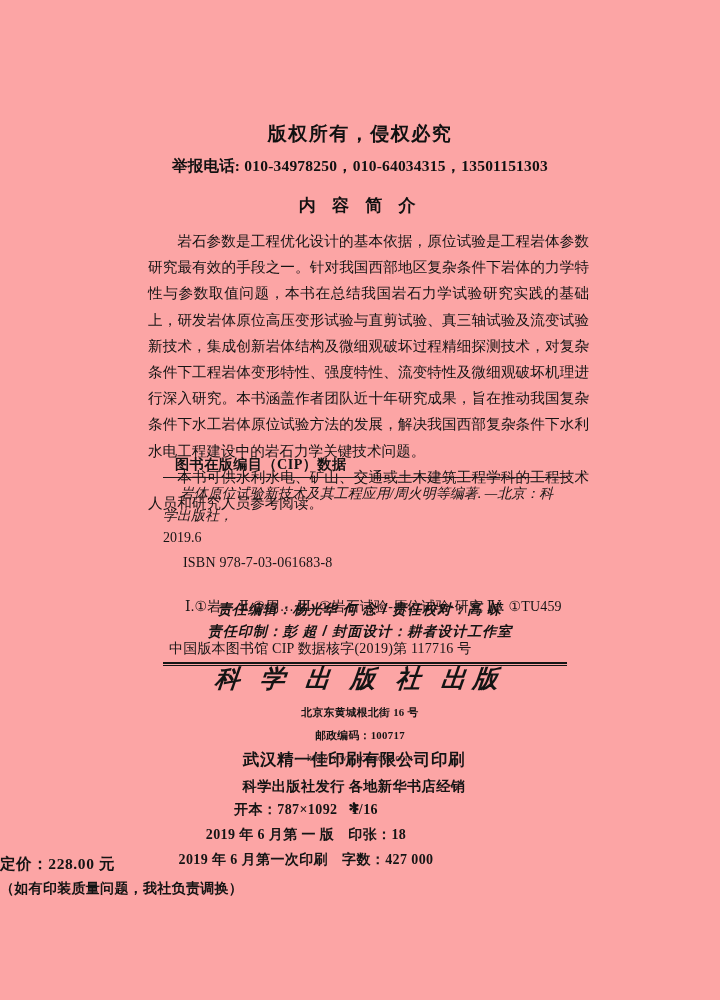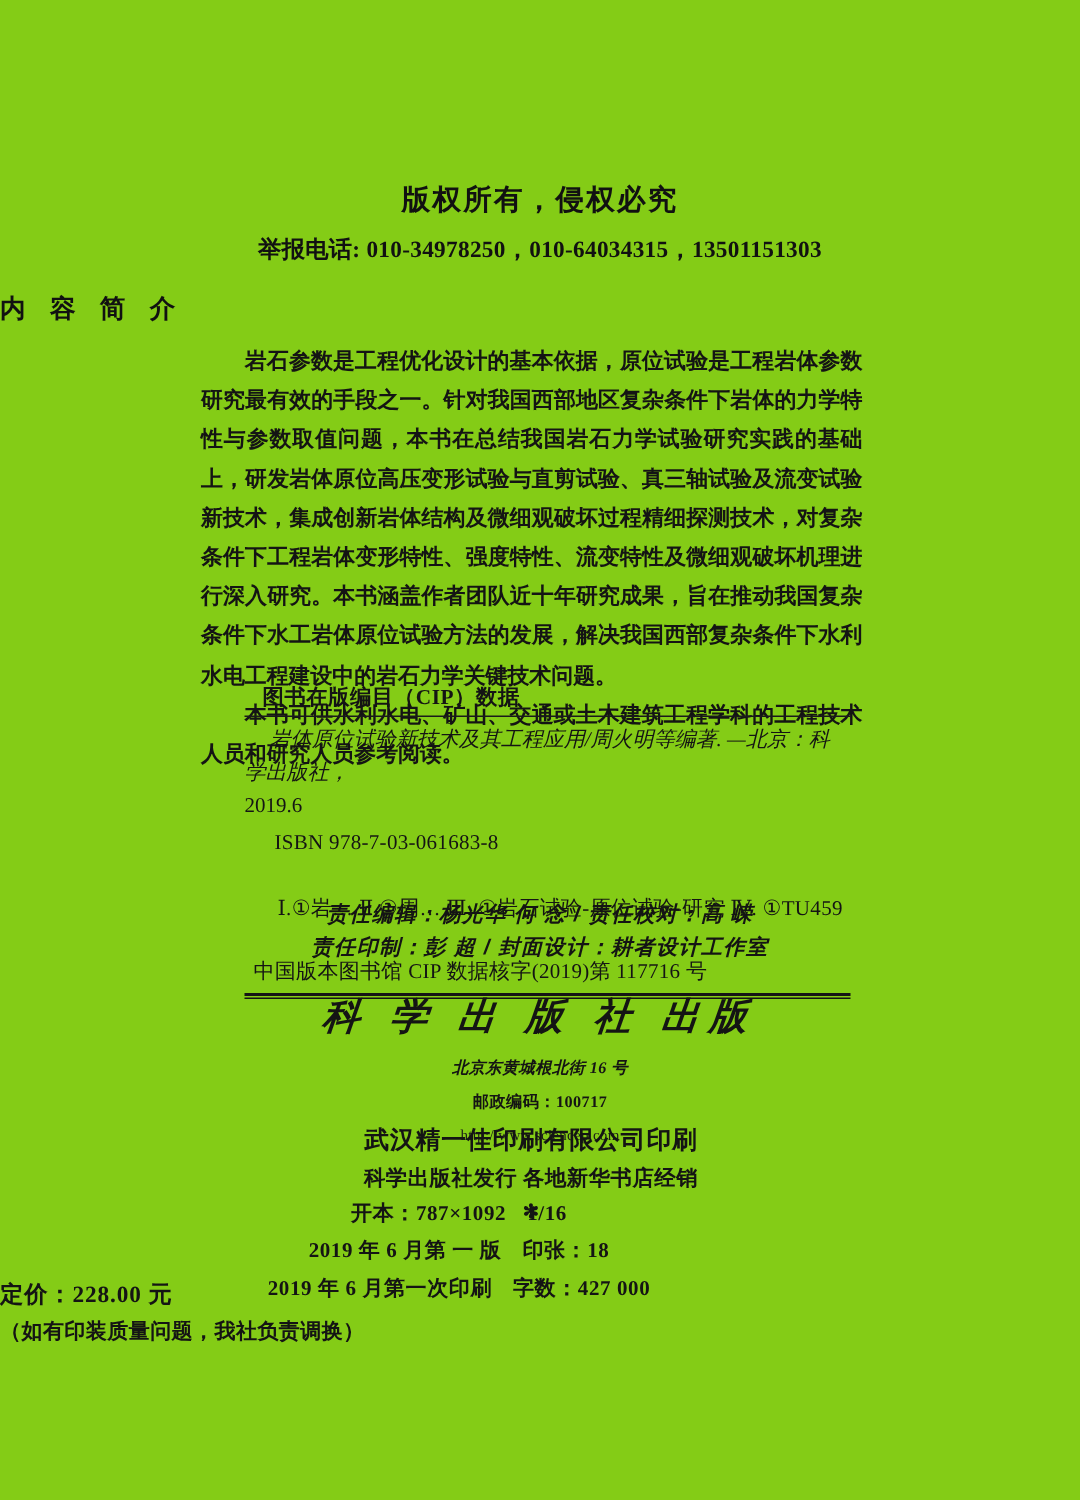--- a/index.html
+++ b/index.html
@@ -15,21 +15,21 @@
     overflow: hidden;
     position: relative;
   }
 
   .page {
     position: absolute;
     left: 0;
     top: 0;
     width: 720px;
     height: 1000px;
-    background: #84cc16;
+    background: #fca5a5;
   }
 
   
   .copyright-block {
     position: absolute;
     left: 0;
     top: 122px;
     width: 720px;
     text-align: center;
   }
@@ -47,36 +47,37 @@
     letter-spacing: 0.2px;
     color: #111;
   }
 
   
   .abstract-heading {
     position: absolute;
     left: 0;
     top: 194px;
     width: 720px;
+    text-align: center;
     font-size: 17px;
     font-weight: bold;
     letter-spacing: 6px;
     color: #111;
   }
   .abstract-body {
     position: absolute;
-    left: 134px;
+    left: 148px;
     top: 228px;
     width: 441px;
     font-size: 14.6px;
     line-height: 26.2px;
     text-align: justify;
     text-justify: inter-ideograph;
     color: #141414;
-    font-weight: 700;
+    font-weight: 400;
   }
   .abstract-body p {
     margin: 0;
     text-indent: 2em;
   }
 
   
   .cip-block {
     position: absolute;
     left: 163px;
@@ -171,21 +172,20 @@
     font-family: "Liberation Serif", "DejaVu Serif", serif;
     line-height: 1.2;
     transform: skewX(-6deg);
   }
   .publisher-address {
     margin-top: 9px;
     font-size: 10.8px;
     font-weight: bold;
     letter-spacing: 0.3px;
     line-height: 18px;
-    font-style: italic;
   }
   .publisher-zip {
     margin-top: 5px;
     font-size: 10.8px;
     font-weight: bold;
     letter-spacing: 0.3px;
     line-height: 18px;
   }
   .publisher-url {
     margin-top: 6px;

